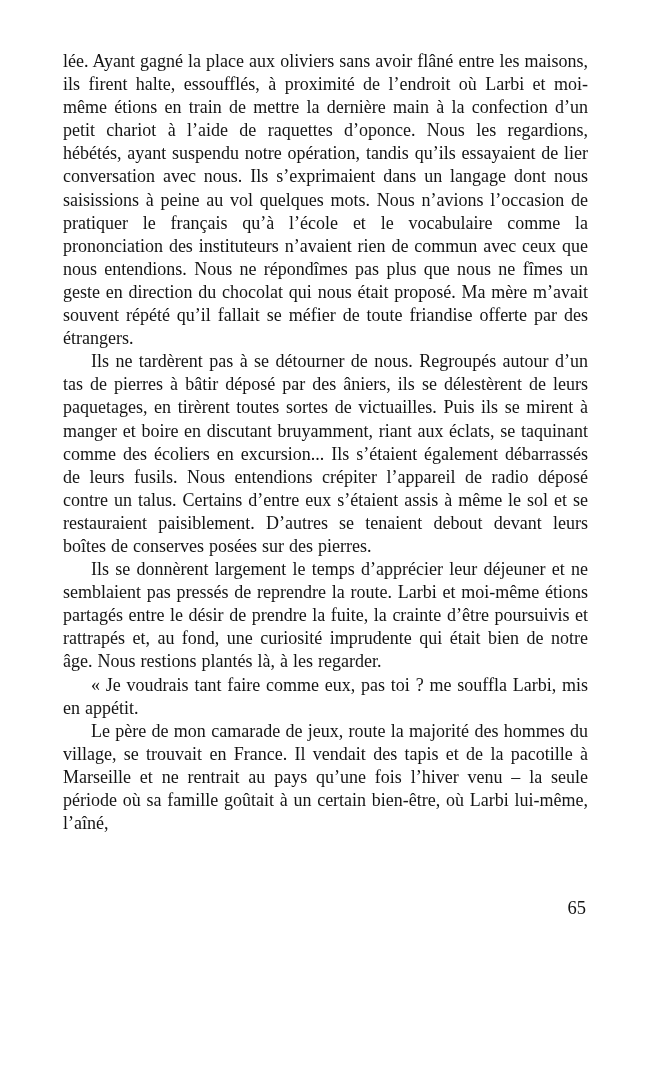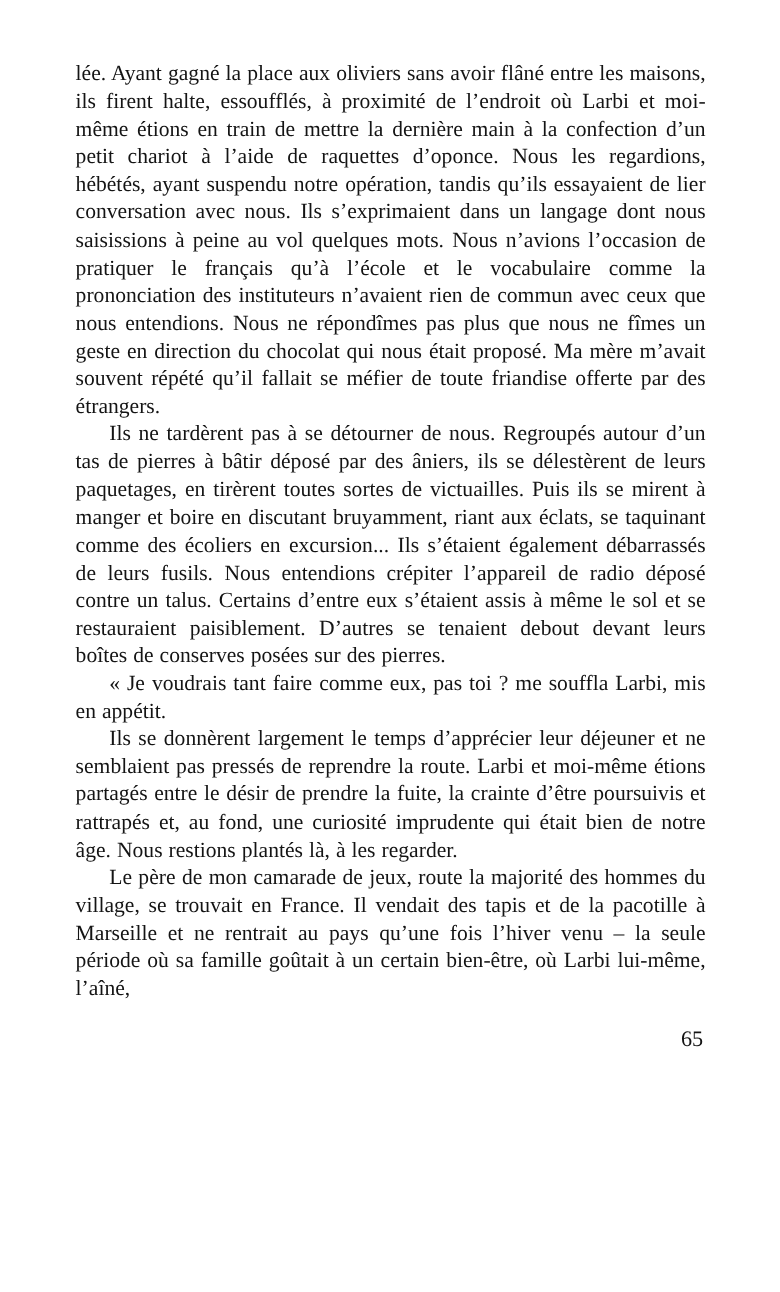--- a/index.html
+++ b/index.html
@@ -25,31 +25,31 @@
     margin: 0;
     font-size: 18px;
     line-height: 23.1px;
     text-align: justify;
     word-spacing: 0.5px;
   }
   .body-text p.indent {
     text-indent: 28px;
   }
   .page-number {
-    margin-top: 22px;
+    margin-top: 63px;
     padding-right: 2px;
     font-size: 18.5px;
     text-align: right;
   }
 </style>
 </head>
 <body>
 
 <div class="page">
   <div class="body-text">
     <p>lée. Ayant gagné la place aux oliviers sans avoir flâné entre les maisons, ils firent halte, essoufflés, à proximité de l’endroit où Larbi et moi-même étions en train de mettre la dernière main à la confection d’un petit chariot à l’aide de raquettes d’oponce. Nous les regardions, hébétés, ayant suspendu notre opération, tandis qu’ils essayaient de lier conversation avec nous. Ils s’exprimaient dans un langage dont nous saisissions à peine au vol quelques mots. Nous n’avions l’occasion de pratiquer le français qu’à l’école et le vocabulaire comme la prononciation des instituteurs n’avaient rien de commun avec ceux que nous entendions. Nous ne répondîmes pas plus que nous ne fîmes un geste en direction du chocolat qui nous était proposé. Ma mère m’avait souvent répété qu’il fallait se méfier de toute friandise offerte par des étrangers.</p>
     <p class="indent">Ils ne tardèrent pas à se détourner de nous. Regroupés autour d’un tas de pierres à bâtir déposé par des âniers, ils se délestèrent de leurs paquetages, en tirèrent toutes sortes de victuailles. Puis ils se mirent à manger et boire en discutant bruyamment, riant aux éclats, se taquinant comme des écoliers en excursion... Ils s’étaient également débarrassés de leurs fusils. Nous entendions crépiter l’appareil de radio déposé contre un talus. Certains d’entre eux s’étaient assis à même le sol et se restauraient paisiblement. D’autres se tenaient debout devant leurs boîtes de conserves posées sur des pierres.</p>
+    <p class="indent">Ils se donnèrent largement le temps d’apprécier leur déjeuner et ne semblaient pas pressés de reprendre la route. Larbi et moi-même étions partagés entre le désir de prendre la fuite, la crainte d’être poursuivis et rattrapés et, au fond, une curiosité imprudente qui était bien de notre âge. Nous restions plantés là, à les regarder.</p>
     <p class="indent">« Je voudrais tant faire comme eux, pas toi ? me souffla Larbi, mis en appétit.</p>
-    <p class="indent">Ils se donnèrent largement le temps d’apprécier leur déjeuner et ne semblaient pas pressés de reprendre la route. Larbi et moi-même étions partagés entre le désir de prendre la fuite, la crainte d’être poursuivis et rattrapés et, au fond, une curiosité imprudente qui était bien de notre âge. Nous restions plantés là, à les regarder.</p>
     <p class="indent">Le père de mon camarade de jeux, route la majorité des hommes du village, se trouvait en France. Il vendait des tapis et de la pacotille à Marseille et ne rentrait au pays qu’une fois l’hiver venu – la seule période où sa famille goûtait à un certain bien-être, où Larbi lui-même, l’aîné,</p>
   </div>
   <div class="page-number">65</div>
 </div>
 
 </body></html>

